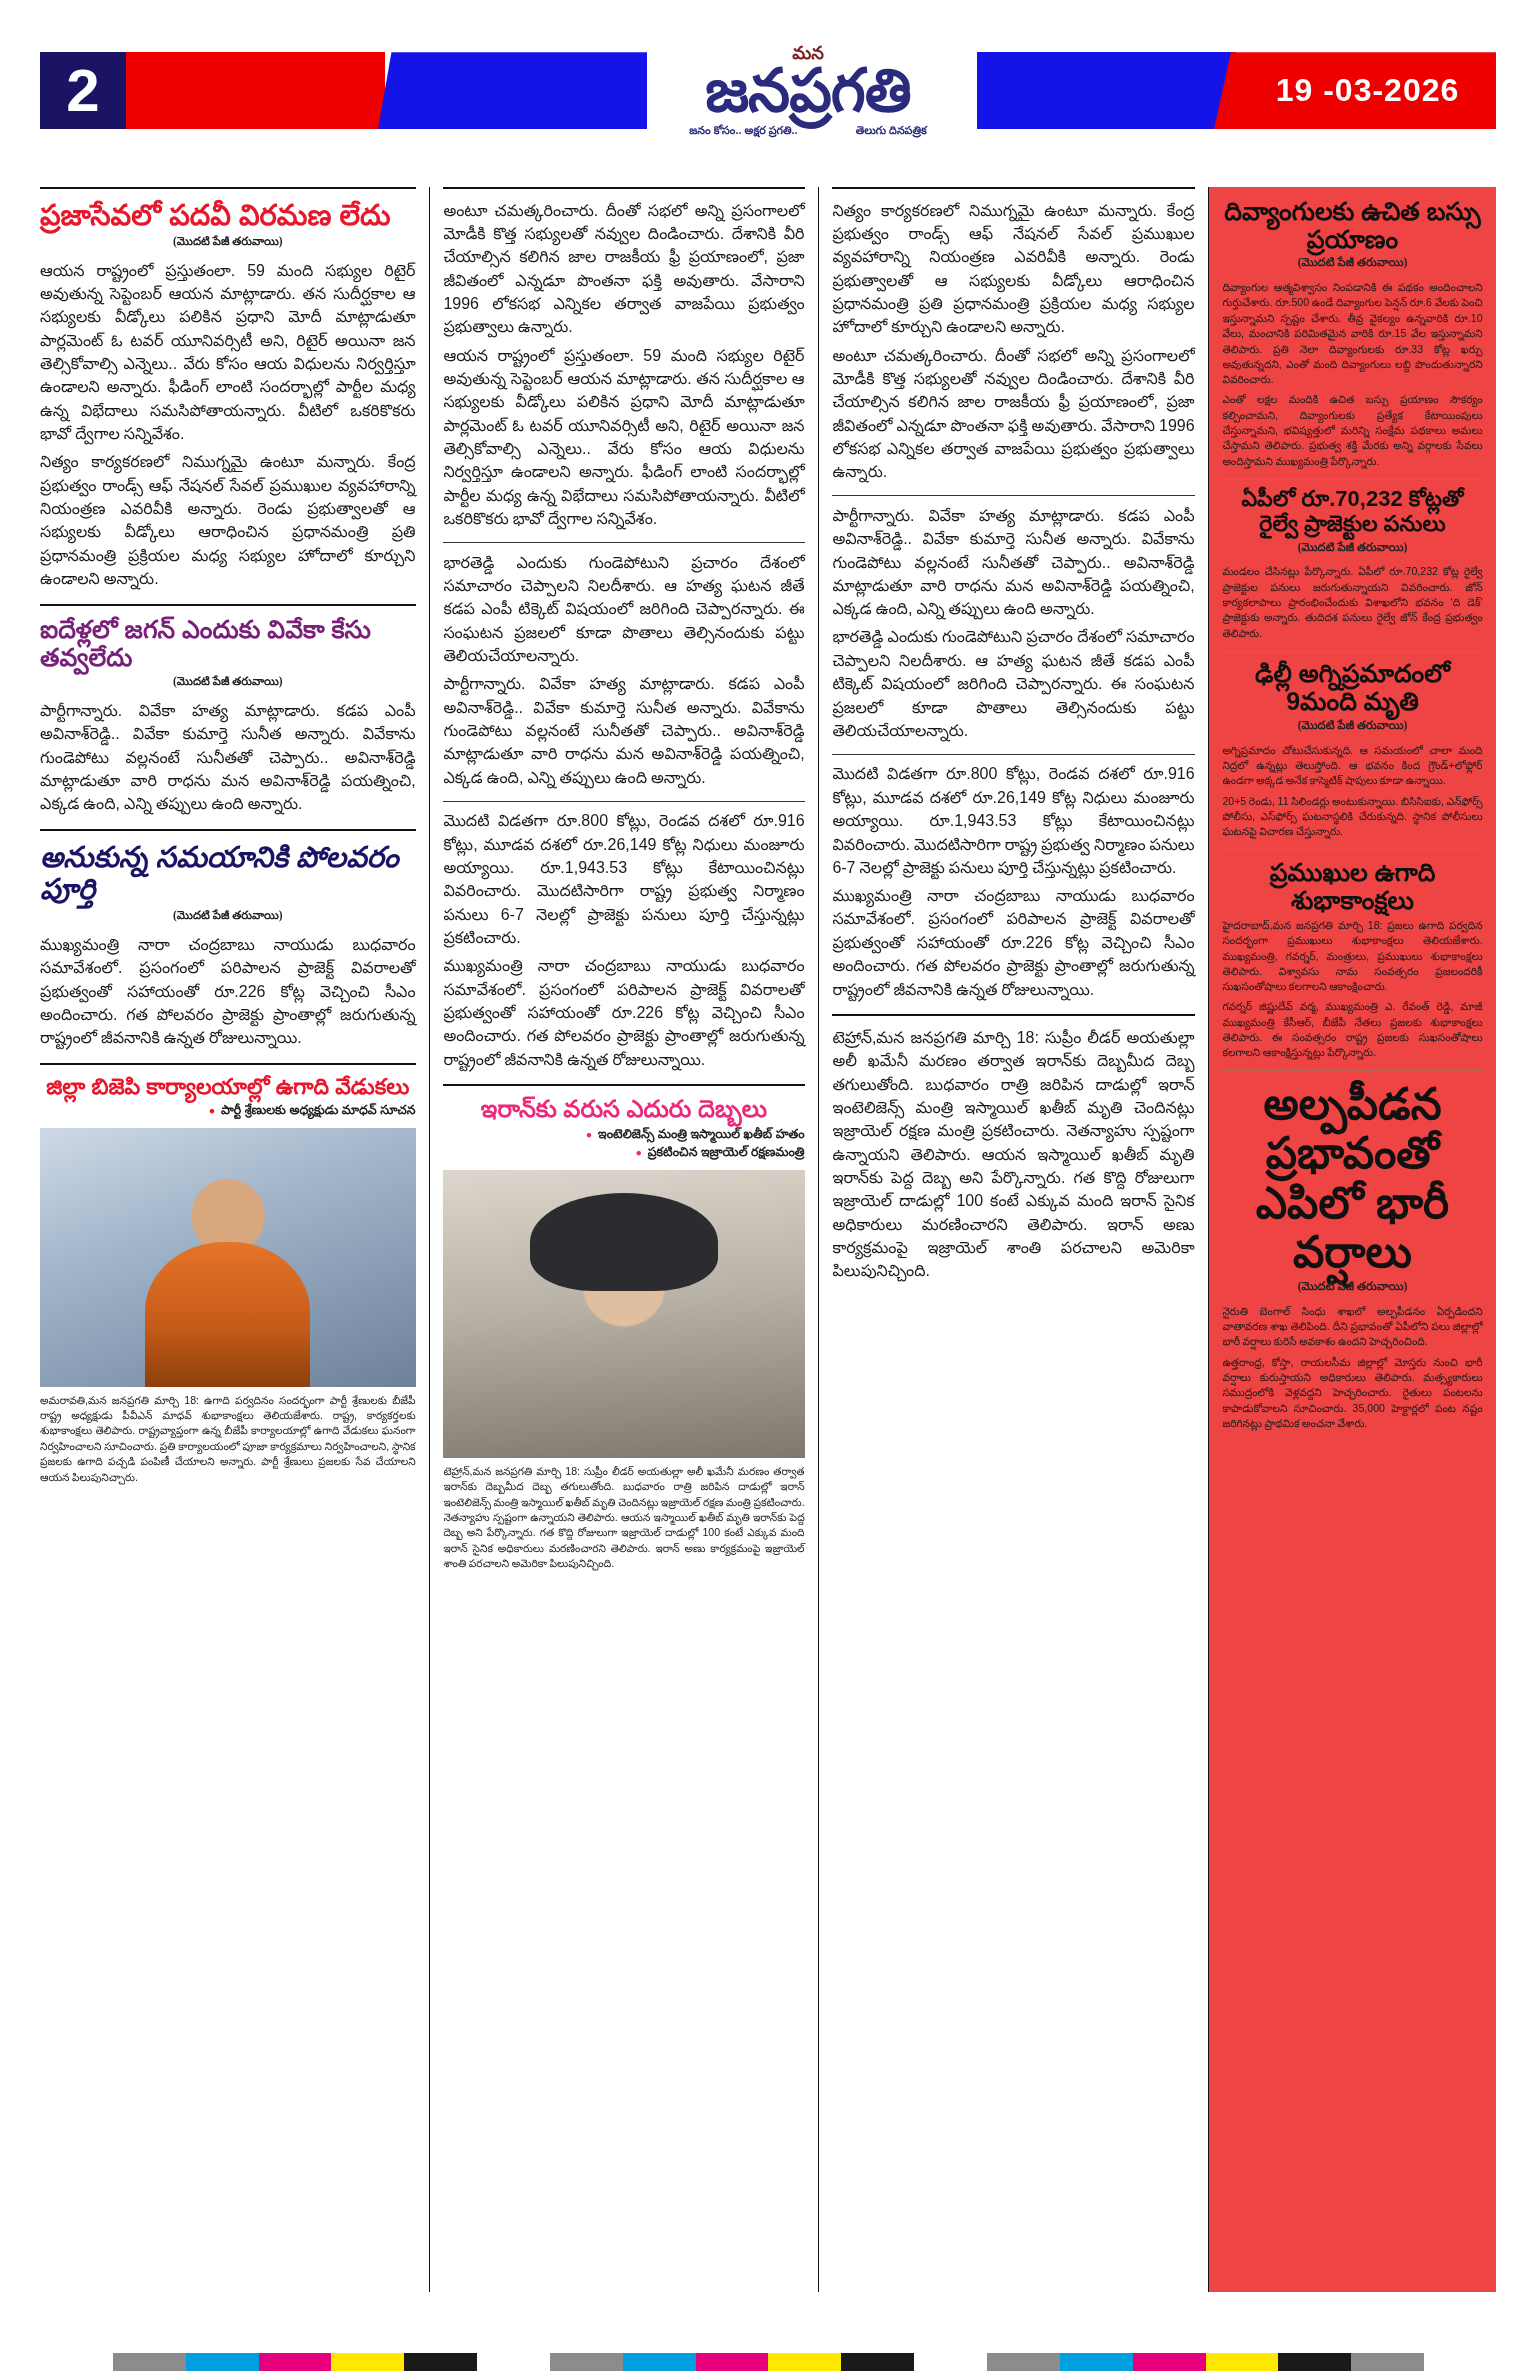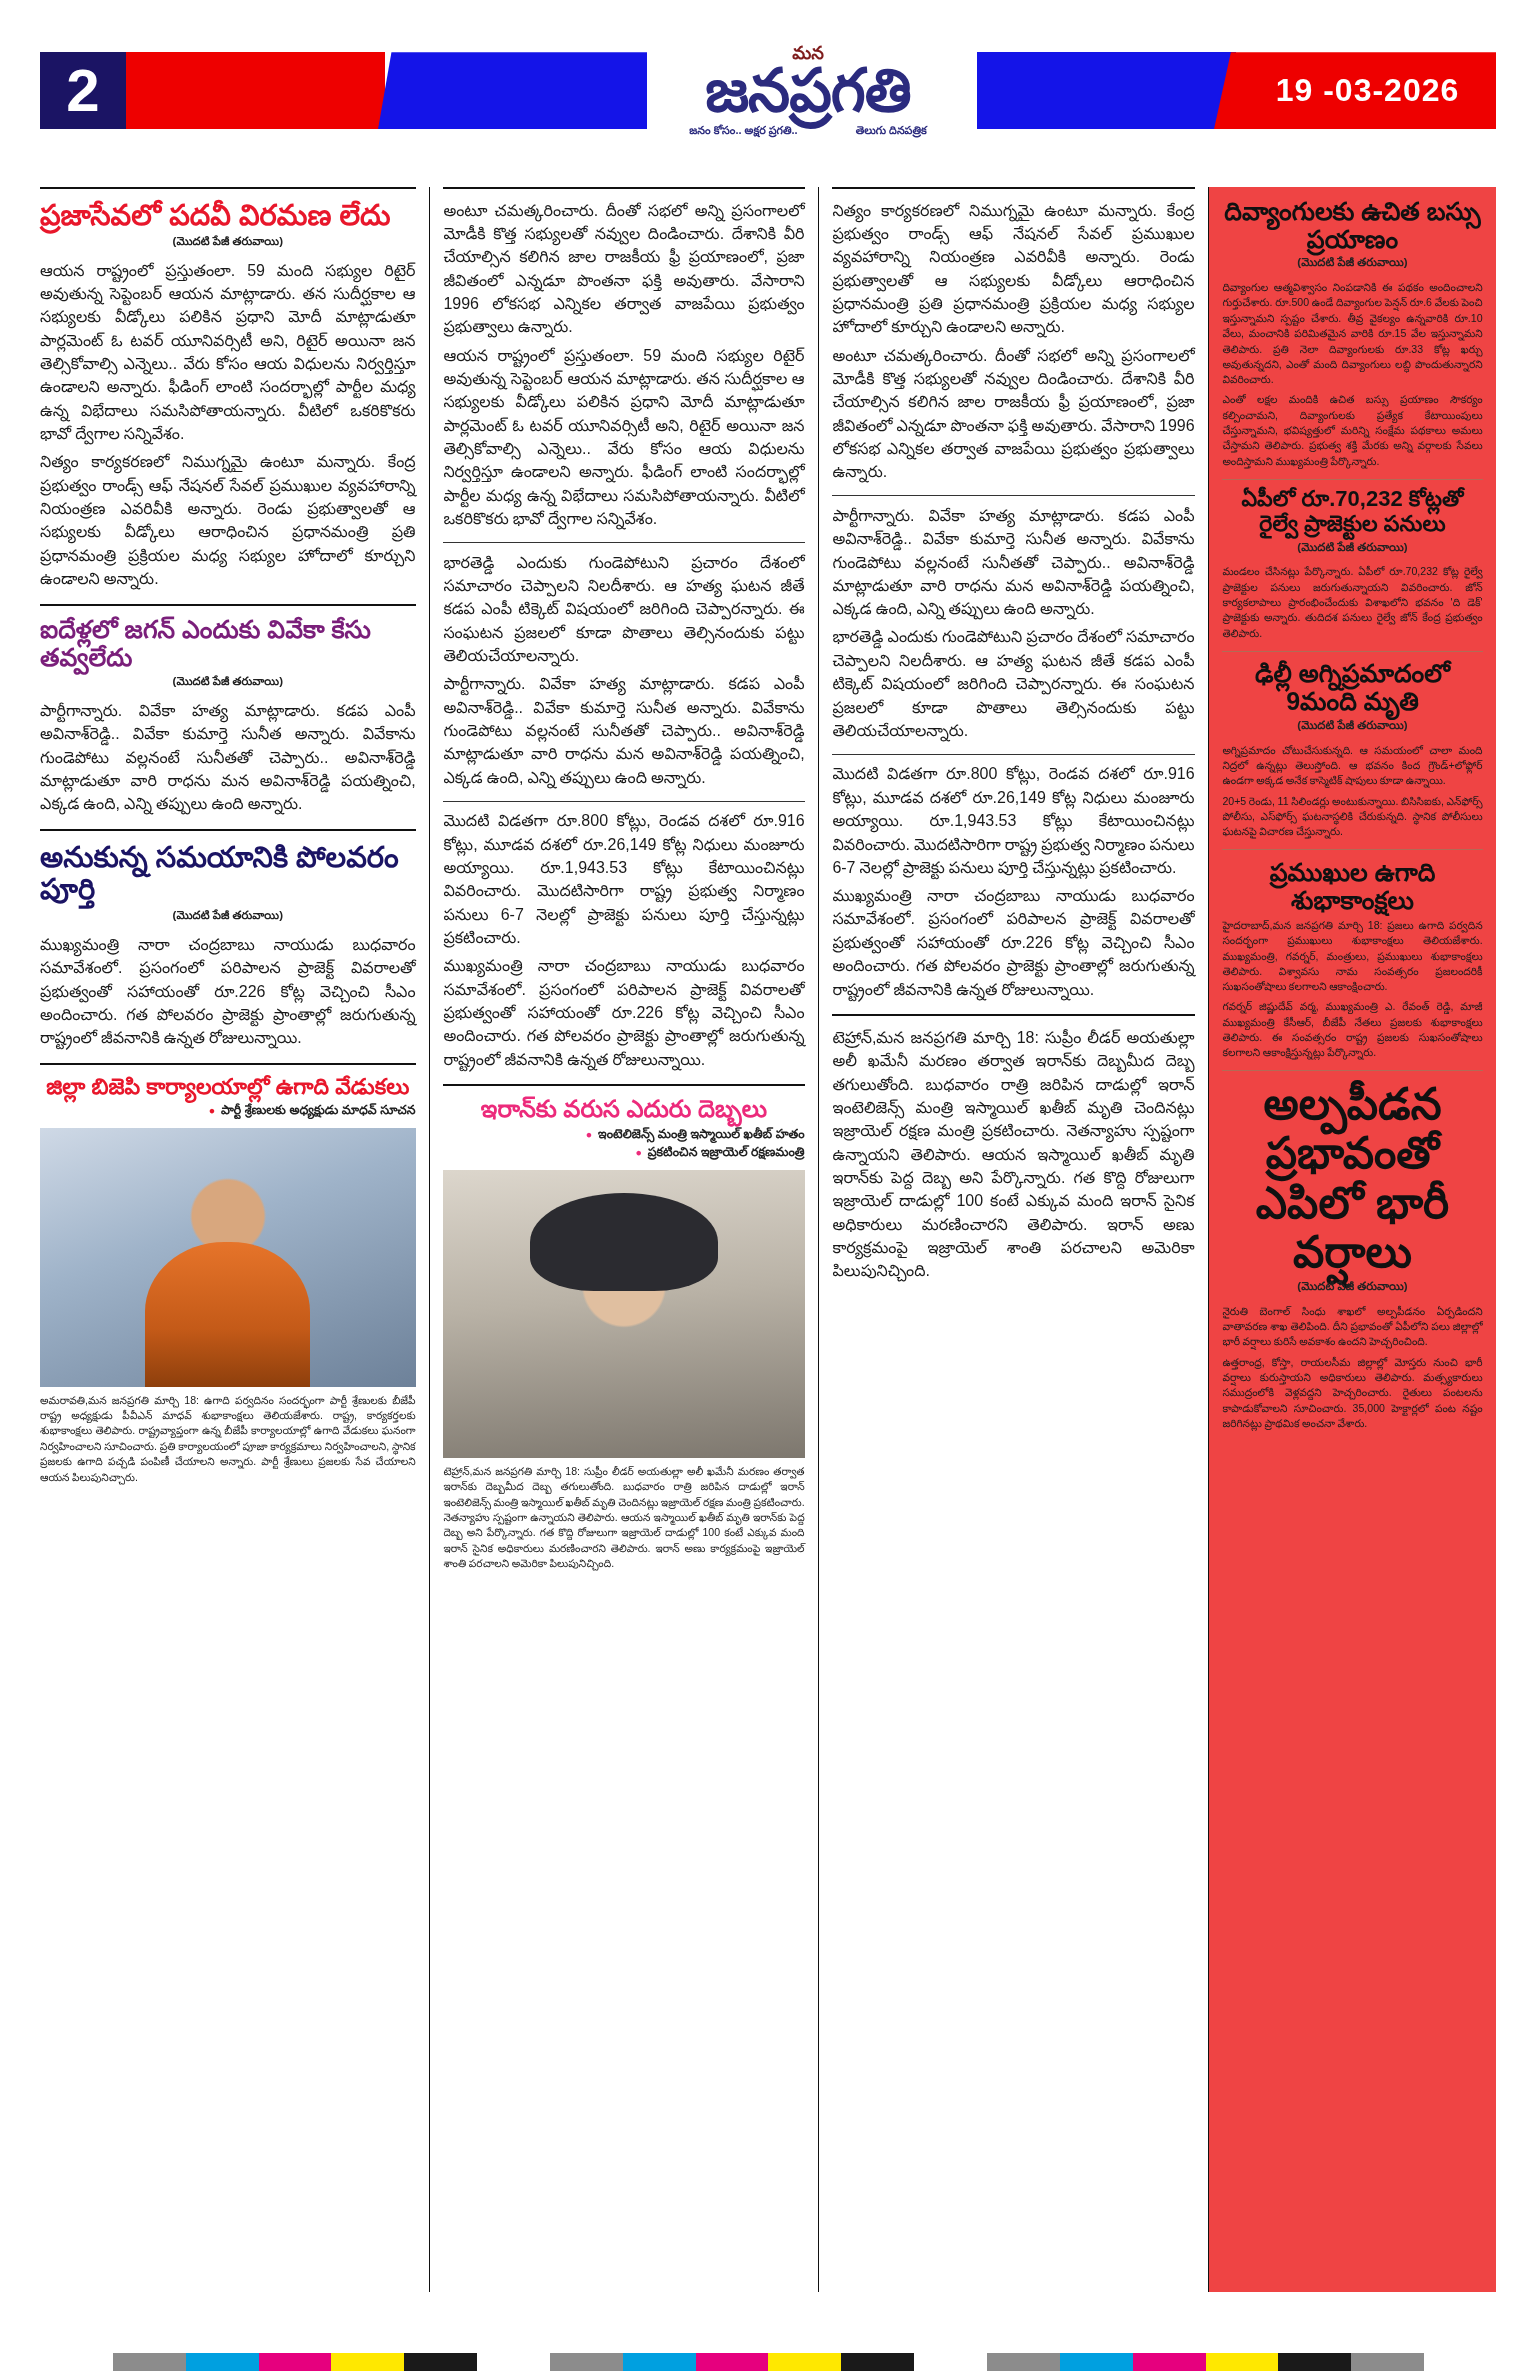--- a/index.html
+++ b/index.html
@@ -61,27 +61,27 @@
   .col-a{width:389px;padding-right:13.4px;}
   .col-b{width:389px;padding:0 13.4px;border-left:1px solid #111;}
   .col-c{width:390px;padding:0 13.4px;border-left:1px solid #111;}
   .col-d{width:288px;padding-left:13.4px;border-left:1px solid #111;}
 
   .rule-top{border-top:2.9px solid #111;margin-bottom:9.6px;}
 
   h1.hl{margin:0 0 3.8px 0;line-height:1.12;font-weight:bold;}
   .hl-red{color:#e8172b;font-size:29px;}
   .hl-purple{color:#7a1f7a;font-size:25px;}
-  .hl-navy{color:#1b1464;font-size:29px;}
+  .hl-navy{color:#1b1464;font-size:29px;font-style:italic;}
   .hl-pink{color:#ec2a7b;font-size:25px;}
   .hl-black{color:#111;font-size:25px;}
   .hl-black-big{color:#111;font-size:44px;line-height:1.18;}
 
   .contd{
-    text-align:center;font-size:11.5px;color:#222;margin:1.9px 0 7.7px 0;font-weight:bold;
+    text-align:center;font-size:11.5px;color:#222;margin:1.9px 0 7.7px 0;font-weight:bold;font-family:Liberation Serif, serif;
   }
   .bullets{margin:3.8px 0 7.7px 0;padding:0;list-style:none;}
   .bullets li{
     font-size:12.5px;color:#222;text-align:right;margin:1.9px 0;font-weight:bold;
   }
   .bullets li::before{content:"\25CF";color:#ec2a7b;margin-right:5.8px;font-size:10.6px;}
   .bullets.red li::before{color:#e8172b;}
 
   .body-text{
     font-size:16px;line-height:1.46;color:#1a1a1a;text-align:justify;

